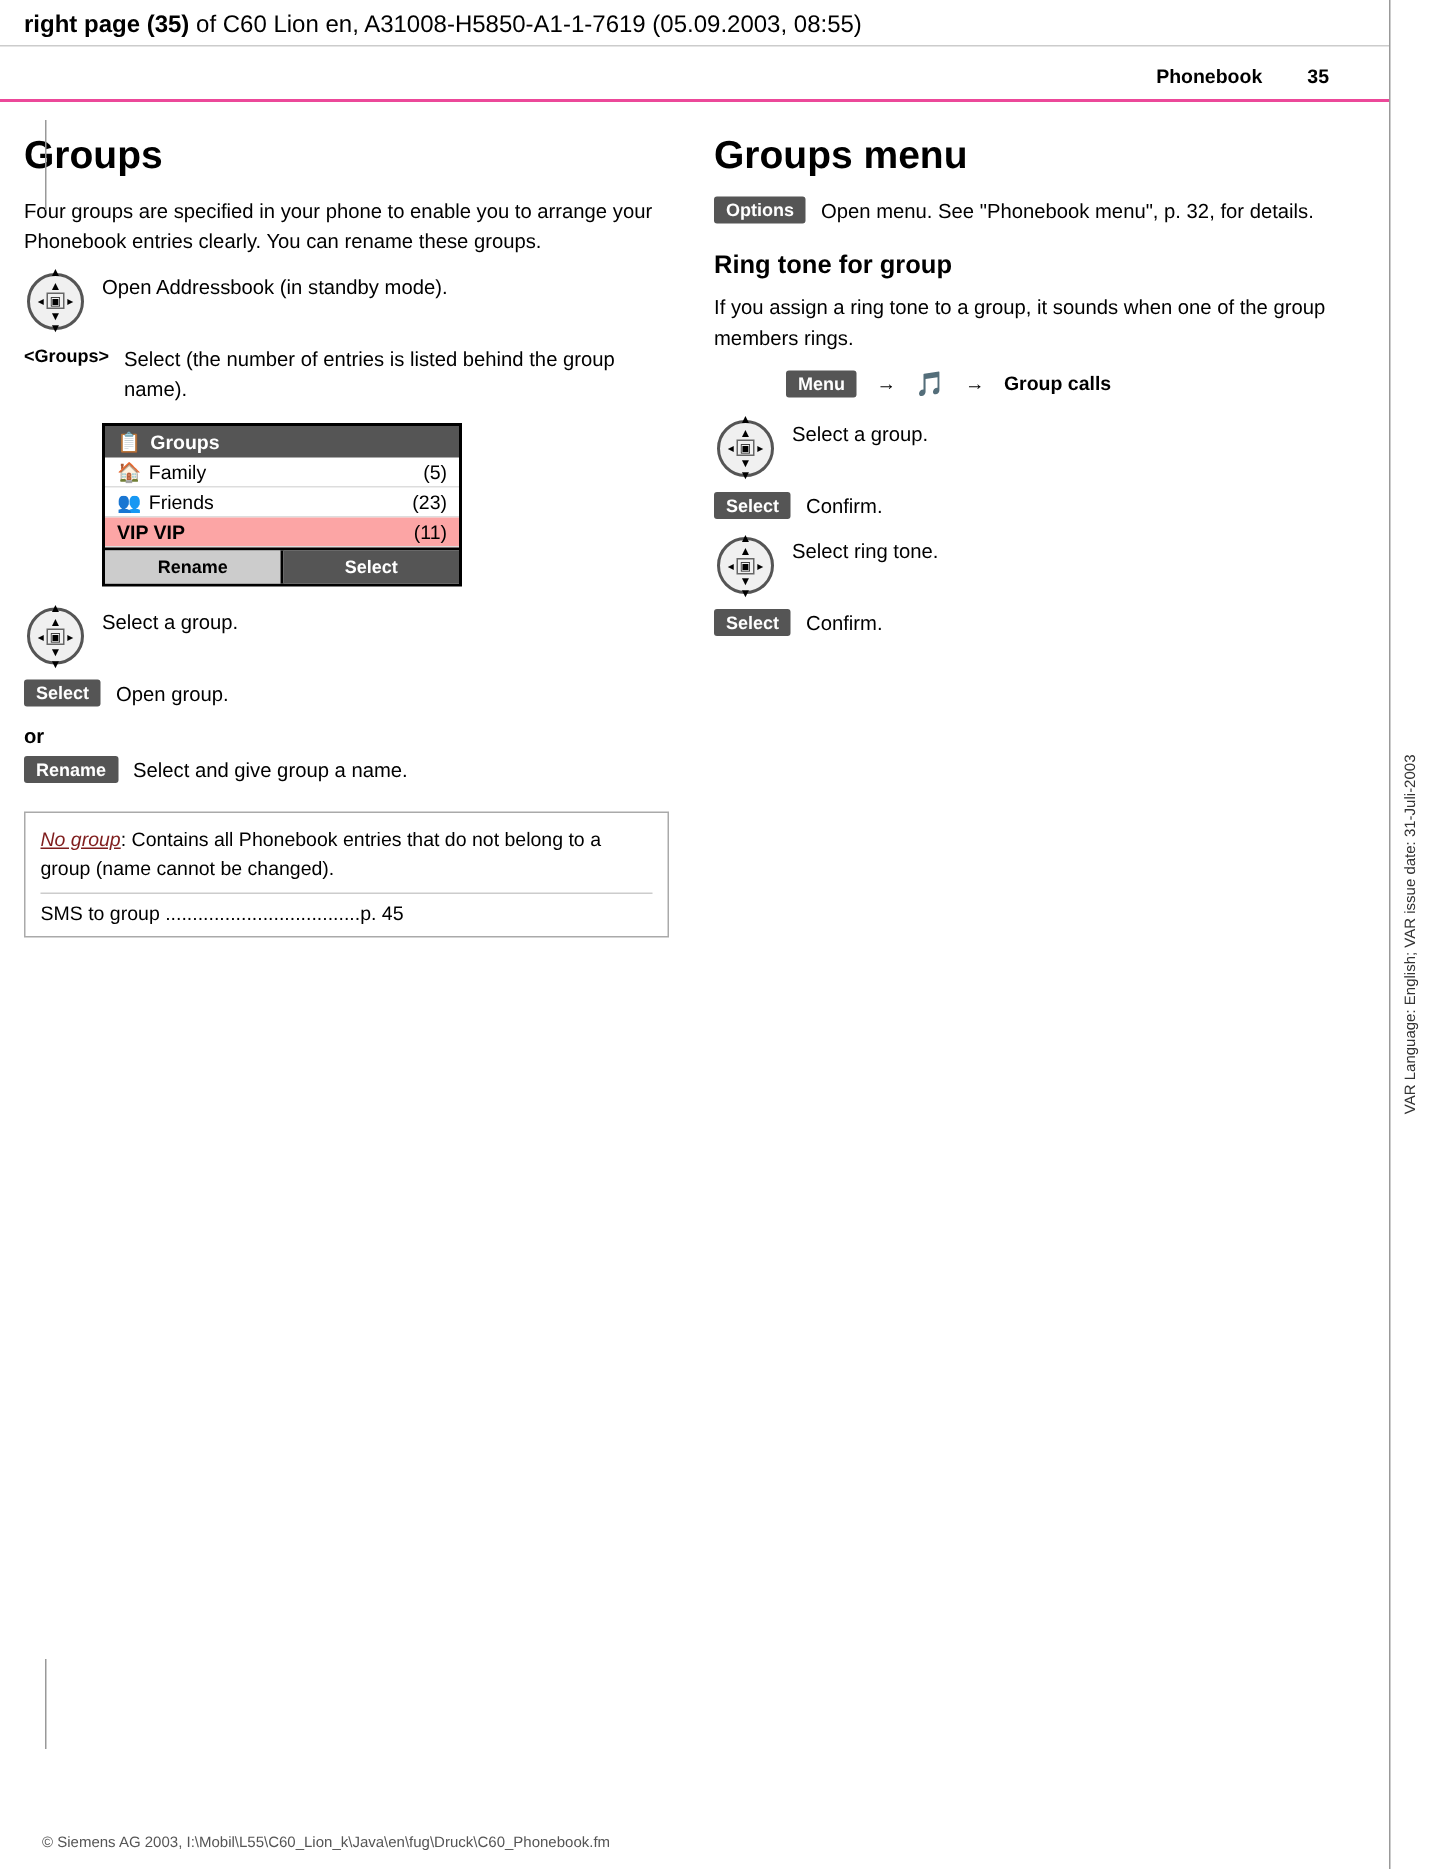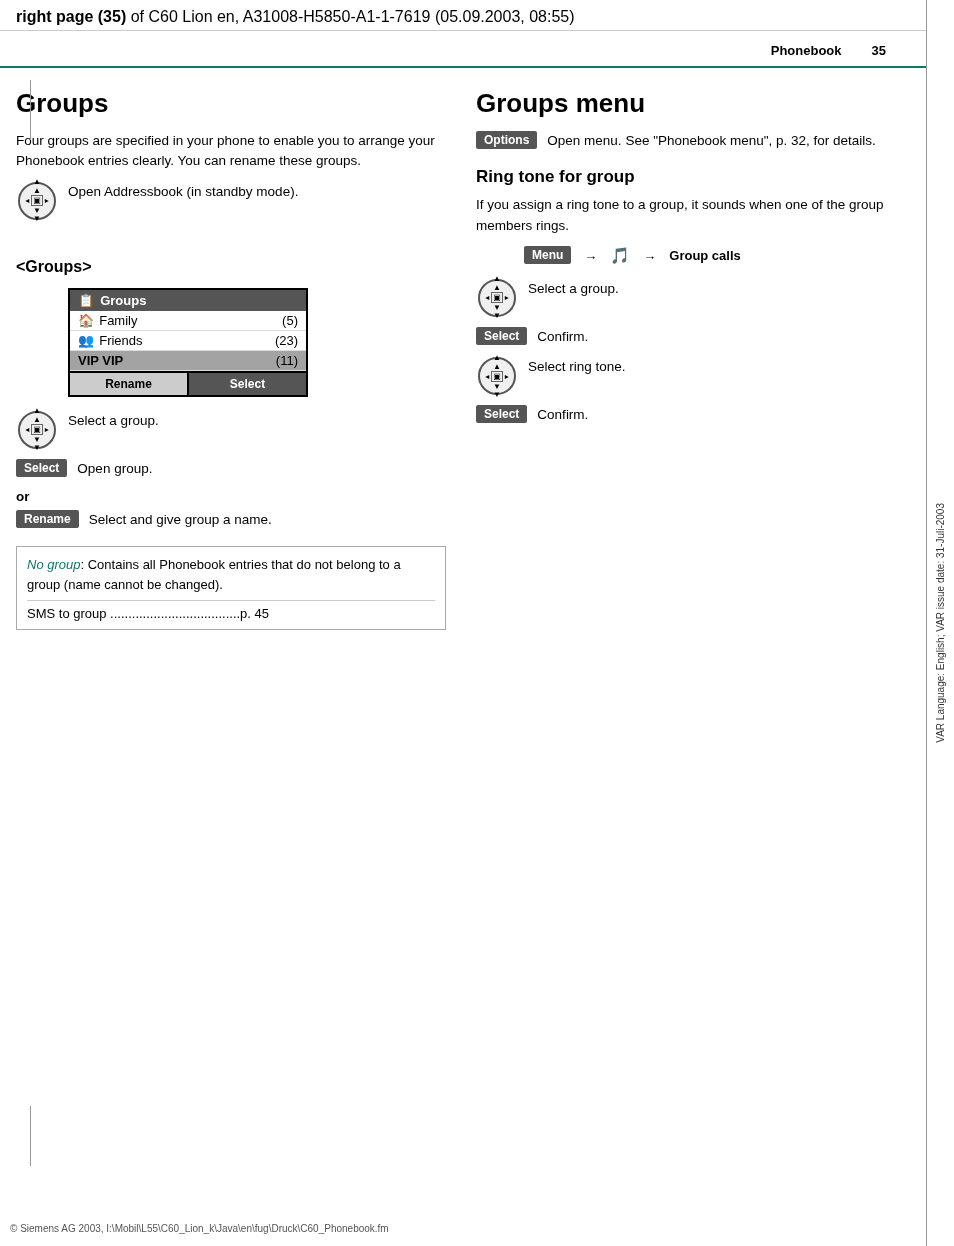--- a/index.html
+++ b/index.html
@@ -44,21 +44,21 @@
       white-space: nowrap;
       line-height: 1.4;
     }
 
     
     .page-header {
       display: flex;
       justify-content: flex-end;
       align-items: flex-start;
       padding: 12px 40px 8px 16px;
-      border-bottom: 2px solid #0f766e;
+      border-bottom: 2px solid #ec4899;
       margin-right: 28px;
     }
     .page-header-title {
       font-size: 13px;
       font-weight: bold;
       margin-right: 30px;
     }
     .page-header-number {
       font-size: 13px;
       font-weight: bold;
@@ -218,21 +218,21 @@
       gap: 6px;
     }
     .groups-box-row {
       display: flex;
       justify-content: space-between;
       padding: 2px 8px;
       font-size: 13px;
       border-bottom: 1px solid #ddd;
     }
     .groups-box-row.selected {
-      background: #a3a3a3;
+      background: #fca5a5;
     }
     .groups-box-row-left {
       display: flex;
       align-items: center;
       gap: 5px;
     }
     .groups-box-footer {
       display: flex;
       border-top: 2px solid #000;
     }
@@ -273,22 +273,23 @@
       font-size: 13px;
       font-weight: bold;
       margin-bottom: 6px;
     }
     .notes-box-text {
       font-size: 13px;
       line-height: 1.5;
       margin-bottom: 6px;
     }
     .notes-box-text .no-group {
-      color: #0f766e;
+      color: #7f1d1d;
       font-style: italic;
+      text-decoration: underline;
     }
     .notes-box-dotted {
       font-size: 13px;
       border-top: 1px solid #ccc;
       padding-top: 5px;
     }
 
     
     .arrow {
       font-size: 13px;
@@ -297,21 +298,21 @@
 
     
     .music-icon {
       font-size: 16px;
     }
 
     
     .bottom-left {
       position: absolute;
       bottom: 12px;
-      left: 10px;
+      left: 28px;
       font-size: 10px;
       color: #555;
       writing-mode: horizontal-tb;
     }
 
     
     .left-vline {
       position: absolute;
       left: 30px;
       top: 80px;
@@ -364,22 +365,23 @@
               <span>▸</span>
           </div>
           <span style="font-size:8px;">▼</span>
         </div>
       </div>
       <div class="step-text">Open Addressbook (in standby mode).</div>
     </div>
 
     <div class="step-row">
       <div class="step-icon">
-        <span class="step-label-bold" style="font-size:16px;font-weight:bold;white-space:nowrap;margin-top:28px;">&lt;Groups&gt;</span>
-      </div>
+        <span class="step-label-bold" style="font-size:12px;font-weight:bold;white-space:nowrap;">&lt;Groups&gt;</span>
+      </div>
+      <div class="step-text">Select (the number of entries is listed behind the group name).</div>
     </div>
 
     <div class="groups-box">
       <div class="groups-box-header">
         <span>📋</span>
         <span>Groups</span>
       </div>
 
       <div class="groups-box-row">
         <div class="groups-box-row-left">

